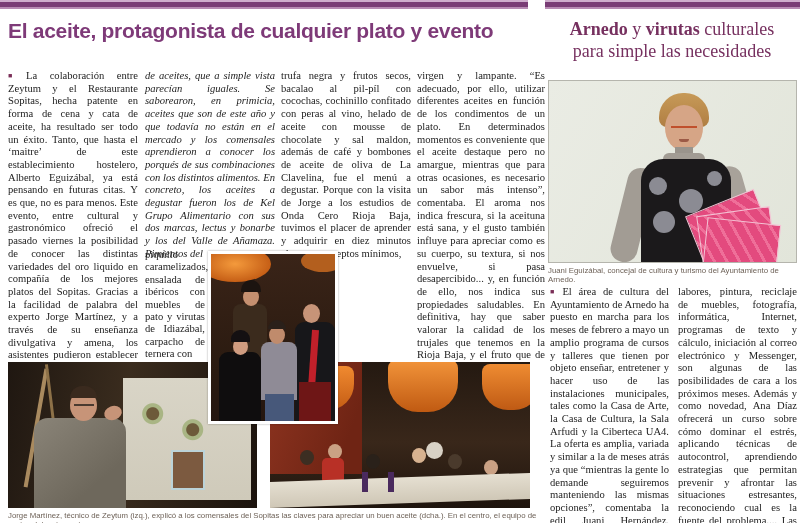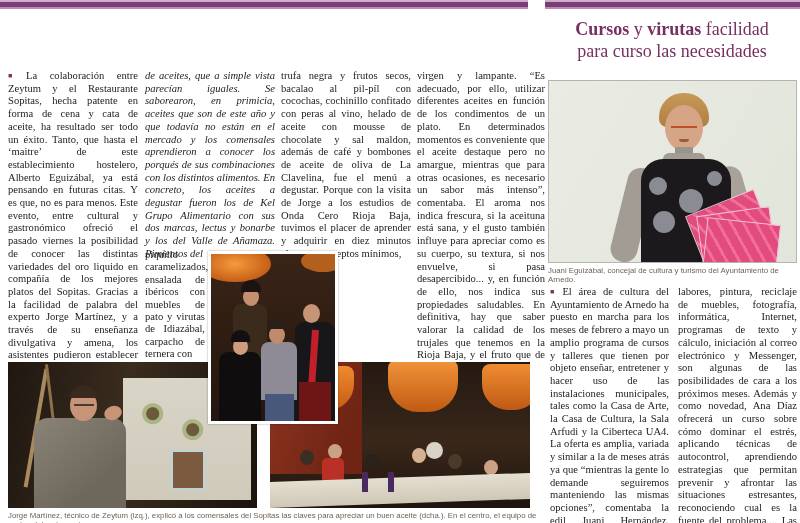--- a/index.html
+++ b/index.html
@@ -146,24 +146,25 @@
   #photo-juani .bro3 { left:156px; top:140px; transform:rotate(6deg); }
 </style>
 </head>
 <body>
 
 <div id="page">
 
   <div id="rule-left" class="toprule"></div>
   <div id="rule-right" class="toprule"></div>
 
+  <h1 id="headline">El aceite, protagonista de cualquier plato y evento</h1>
 
   <div id="right-title">
-    <div class="rt-line"><span class="b">Cursos</span><span> y </span><span class="b">virutas</span><span> facilidad</span></div>
-    <div class="rt-line">para curso las necesidades</div>
+    <div class="rt-line"><span class="b">Arnedo</span><span> y </span><span class="b">virutas</span><span> culturales</span></div>
+    <div class="rt-line">para simple las necesidades</div>
   </div>
 
   <div id="col1" class="col"><span class="bullet">■</span><span>La colaboración entre Zeytum y el Restaurante Sopitas, hecha patente en forma de cena y cata de aceite, ha resultado ser todo un éxito. Tanto, que hasta el ‘maitre’ de este establecimiento hostelero, Alberto Eguizábal, ya está pensando en futuras citas. Y es que, no es para menos. Este evento, entre cultural y gastronómico ofreció el pasado viernes la posibilidad de conocer las distintas variedades del oro liquido en compañía de los mejores platos del Sopitas. Gracias a la facilidad de palabra del experto Jorge Martínez, y a través de su enseñanza divulgativa y amena, los asistentes pudieron establecer las diferencias entre una amplia variedad</span></div>
   <div id="col2t" class="col">de aceites, que a simple vista parecían iguales. Se saborearon, en primicia, aceites que son de este año y que todavía no están en el mercado y los comensales aprendieron a conocer los porqués de sus combinaciones con los distintos alimentos. En concreto, los aceites a degustar fueron los de Kel Grupo Alimentario con sus dos marcas, lectus y bonarbe y los del Valle de Añamaza. Pimientos del</div>
   <div id="col2w" class="col">piquillo caramelizados, ensalada de ibéricos con muebles de pato y virutas de Idiazábal, carpacho de ternera con</div>
   <div id="col3t" class="col">trufa negra y frutos secos, bacalao al pil-píl con cocochas, cochinillo confitado con peras al vino, helado de aceite con mousse de chocolate y sal maldon, además de café y bombones de aceite de oliva de La Clavelina, fue el menú a degustar. Porque con la visita de Jorge a los estudios de Onda Cero Rioja Baja, tuvimos el placer de aprender y adquirir en diez minutos algunos conceptos mínimos,</div>
   <div id="col4" class="col">virgen y lampante. “Es adecuado, por ello, utilizar diferentes aceites en función de los condimentos de un plato. En determinados momentos es conveniente que el aceite destaque pero no amargue, mientras que para otras ocasiones, es necesario un sabor más intenso”, comentaba. El aroma nos indica frescura, si la aceituna está sana, y el gusto también influye para apreciar como es su cuerpo, su textura, si nos envuelve, si pasa desapercibido... y, en función de ello, nos indica sus propiedades saludables. En definitiva, hay que saber valorar la calidad de los trujales que tenemos en la Rioja Baja, y el fruto que de ellos se desprende.</div>
 
   <div id="photo-speaker" class="photo">
     <div class="shape stick1"></div>

